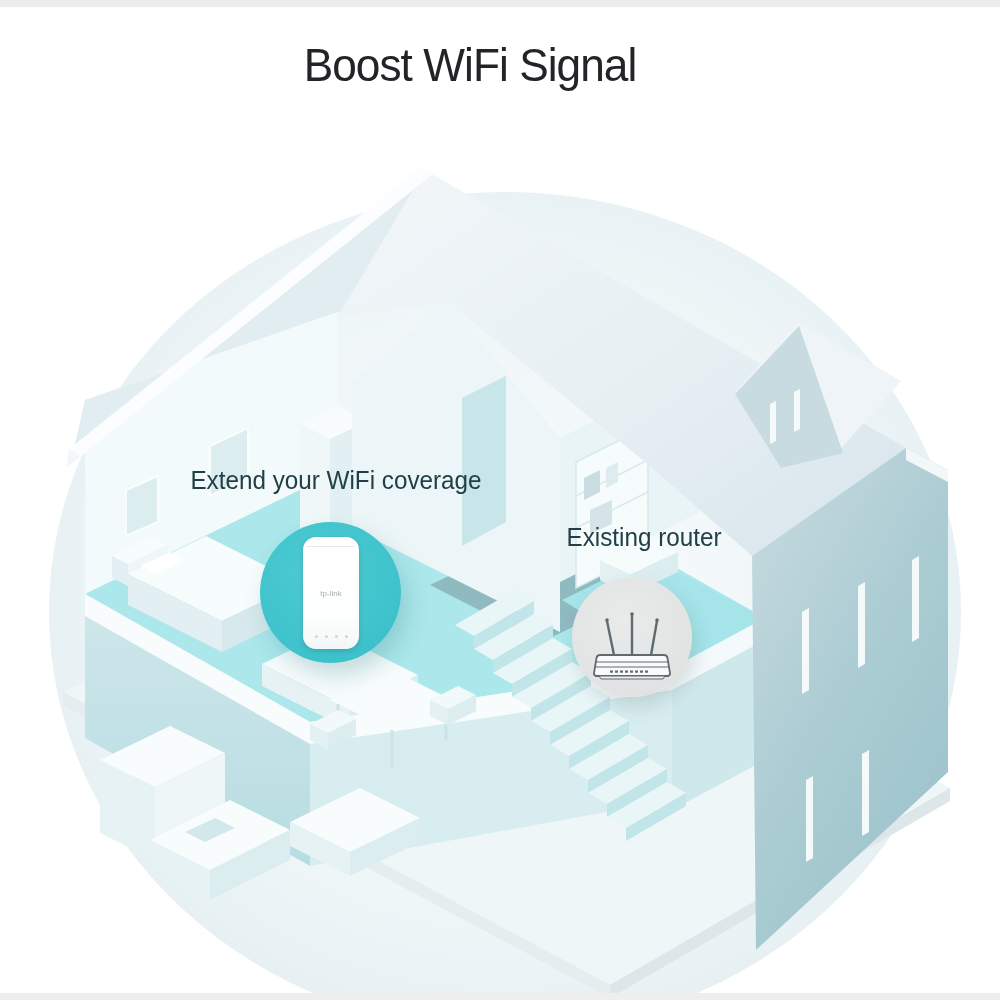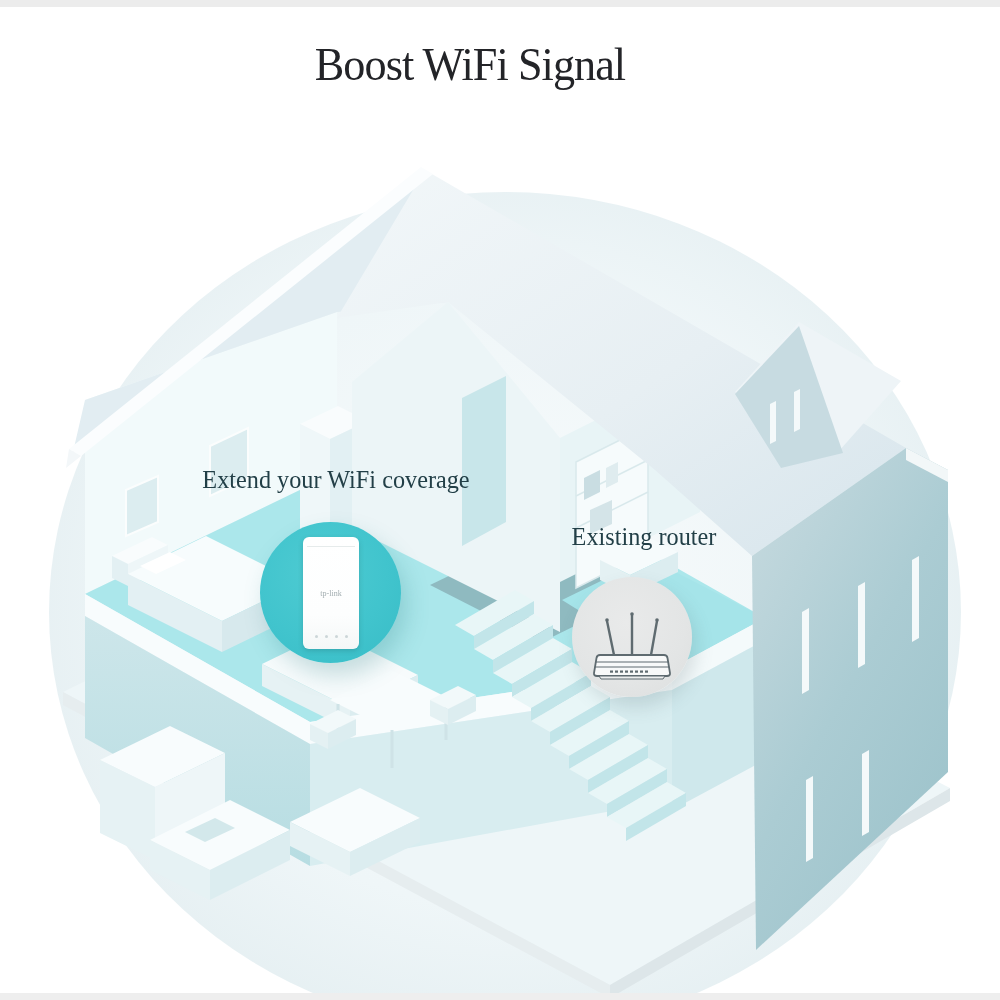--- a/index.html
+++ b/index.html
@@ -1,35 +1,35 @@
 <!DOCTYPE html>
 <html><head>
 <meta charset="utf-8">
 <style>
   html,body{margin:0;padding:0;background:#ffffff;}
   #stage{position:relative;width:1000px;height:1000px;overflow:hidden;background:#ffffff;
-         font-family:Liberation Serif, serif;}
+         font-family:Liberation Sans, sans-serif;}
   .edge-strip{position:absolute;left:0;width:1000px;background:#ececec;}
   #top-strip{top:0;height:7px;}
   #bottom-strip{bottom:0;height:7px;background:#eeeeee;}
   #house-svg{position:absolute;left:0;top:0;}
   
   #page-title{position:absolute;left:470px;top:6px;transform:translateX(-50%) scaleX(.94);
     transform-origin:center top;white-space:nowrap;font-size:47px;font-weight:500;
     letter-spacing:-1px;color:#232428;}
   
   .callout-label{position:absolute;transform:translateX(-50%) scaleX(.97);white-space:nowrap;
     font-size:25px;font-weight:400;color:#223f47;letter-spacing:0px;}
   #extender-label{left:336px;top:466px;}
   #router-label{left:644px;top:523px;}
   
   #extender-circle{position:absolute;left:260px;top:522px;width:141px;height:141px;border-radius:50%;
     background:radial-gradient(circle at 42% 36%, #4ecbd2 0%, #41c4cd 55%, #38bcc6 100%);
     box-shadow:6px 12px 22px rgba(47,130,136,.25);}
-  #extender-device{position:absolute;left:303px;top:537px;width:56px;height:112px;border-radius:6px;
+  #extender-device{position:absolute;left:303px;top:537px;width:56px;height:112px;border-radius:13px;
     background:linear-gradient(180deg,#ffffff 0%,#fdfefe 70%,#f4f7f7 100%);
     box-shadow:0 2px 5px rgba(30,90,95,.25);}
   #extender-device .seam{position:absolute;left:4px;right:4px;top:9px;height:1px;background:#e6ebeb;}
   #extender-device .brand{position:absolute;left:0;right:0;top:52px;text-align:center;
     font-size:8px;color:#a2adb0;letter-spacing:0px;}
   #extender-device .leds{position:absolute;left:0;right:0;bottom:11px;display:flex;justify-content:center;gap:7px;}
   #extender-device .leds i{width:3px;height:3px;border-radius:50%;background:#ccd6d8;}
   
   #router-circle{position:absolute;left:572px;top:577px;width:120px;height:120px;border-radius:50%;
     background:radial-gradient(circle at 45% 38%, #e9eaea 0%, #e3e5e5 60%, #dcdede 100%);

